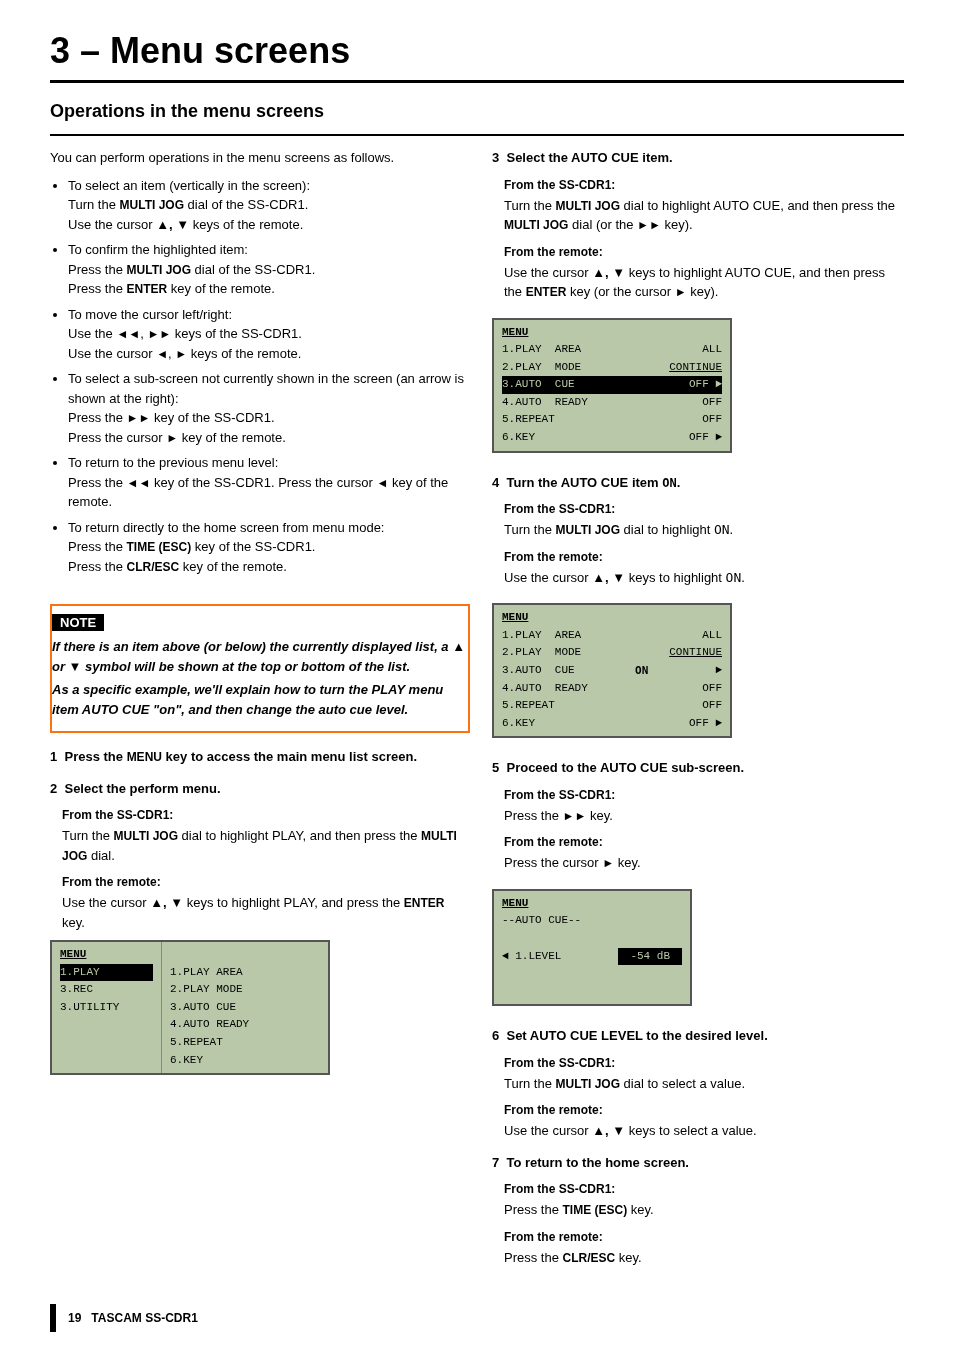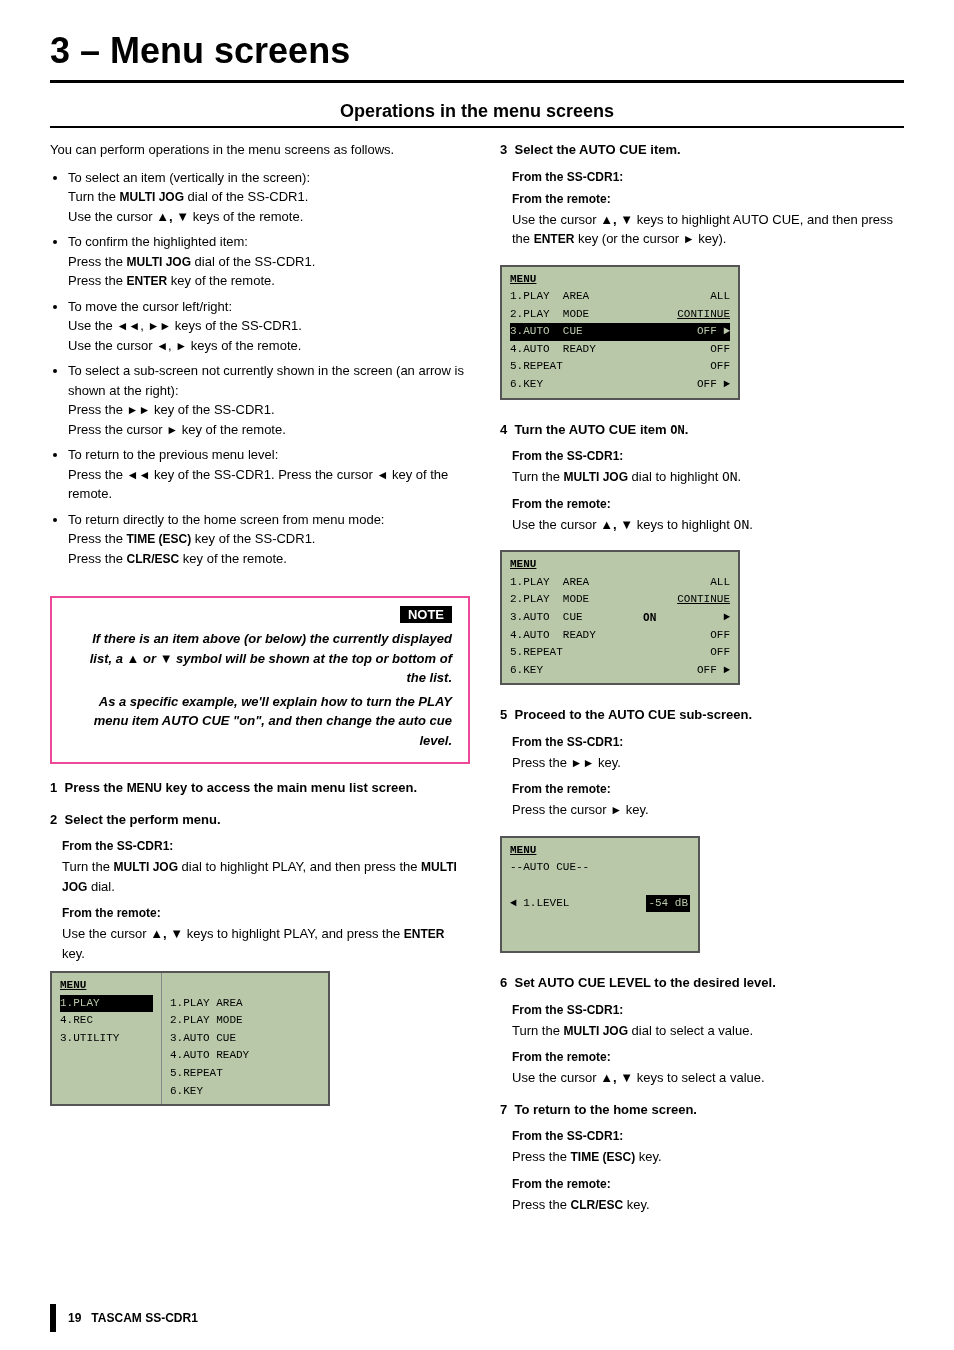--- a/index.html
+++ b/index.html
@@ -22,44 +22,42 @@
       font-size: 36px;
       font-weight: bold;
       border-bottom: 3px solid #000;
       padding-bottom: 8px;
       margin-bottom: 18px;
     }
     .section-title {
       font-size: 18px;
       font-weight: bold;
       border-bottom: 2px solid #000;
-      padding-bottom: 4px;
+      padding-bottom: 12px;
       margin-bottom: 12px;
-      text-align: center;
     }
     .two-col {
       display: flex;
-      gap: 30px;
+      gap: 22px;
     }
     .left-col {
       width: 420px;
       flex-shrink: 0;
     }
     .right-col {
       flex: 1;
     }
     p { margin-bottom: 8px; line-height: 1.5; }
     ul { list-style: disc; padding-left: 18px; margin-bottom: 28px; }
     ul li { margin-bottom: 6px; line-height: 1.5; }
     .note-box {
-      border: 2px solid #ec4899;
-      padding: 8px 16px;
+      border: 2px solid #f97316;
+      padding: 8px 0;
       margin: 14px 0;
       background: #fff;
-      text-align: right;
     }
     .note-box .note-label {
       font-weight: bold;
       font-size: 13px;
       background: #000;
       color: #fff;
       display: inline-block;
       padding: 1px 8px;
       margin-bottom: 6px;
     }
@@ -217,21 +215,21 @@
           <p class="sub-label">From the SS-CDR1:</p>
           <p>Turn the <kbd>MULTI JOG</kbd> dial to highlight PLAY, and then press the <kbd>MULTI JOG</kbd> dial.</p>
           <p class="sub-label">From the remote:</p>
           <p>Use the cursor <strong>▲, ▼</strong> keys to highlight PLAY, and press the <kbd>ENTER</kbd> key.</p>
         </div>
 
         <div class="two-panel-wrap" style="margin-top:6px; width:280px;">
           <div class="col1">
             <div style="text-decoration:underline; font-weight:bold;">MENU</div>
             <div class="highlight-row">1.PLAY</div>
-            <div>4.REC</div>
+            <div>3.REC</div>
             <div>3.UTILITY</div>
           </div>
           <div class="col2">
             <div>&nbsp;</div>
             <div>1.PLAY AREA</div>
             <div>2.PLAY MODE</div>
             <div>3.AUTO CUE</div>
             <div>4.AUTO READY</div>
             <div>5.REPEAT</div>
             <div>6.KEY</div>
@@ -239,20 +237,21 @@
         </div>
       </div>
     </div>
 
     <div class="right-col">
 
       <div class="step-block">
         <p><span class="step-num">3</span>&nbsp;&nbsp;<strong>Select the AUTO CUE item.</strong></p>
         <div class="row-indent">
           <p class="sub-label">From the SS-CDR1:</p>
+          <p>Turn the <kbd>MULTI JOG</kbd> dial to highlight AUTO CUE, and then press the <kbd>MULTI JOG</kbd> dial (or the <kbd>►►</kbd> key).</p>
           <p class="sub-label">From the remote:</p>
           <p>Use the cursor <strong>▲, ▼</strong> keys to highlight AUTO CUE, and then press the <kbd>ENTER</kbd> key (or the cursor <kbd>►</kbd> key).</p>
         </div>
 
         
         <div class="lcd-screen lcd-wide">
           <div class="lcd-row"><span class="lcd-title underline">MENU</span></div>
           <div class="lcd-row"><span>1.PLAY  AREA</span><span>ALL</span></div>
           <div class="lcd-row"><span>2.PLAY  MODE</span><span class="underline">CONTINUE</span></div>
           <div class="lcd-row highlight-row"><span>3.AUTO  CUE</span><span>OFF ►</span></div>
@@ -290,21 +289,21 @@
           <p>Press the <kbd>►►</kbd> key.</p>
           <p class="sub-label">From the remote:</p>
           <p>Press the cursor <kbd>►</kbd> key.</p>
         </div>
 
         
         <div class="lcd-screen" style="min-width:200px;">
           <div class="lcd-row"><span class="lcd-title underline">MENU</span></div>
           <div class="lcd-row"><span>--AUTO CUE--</span></div>
           <div class="lcd-row">&nbsp;</div>
-          <div class="lcd-row"><span>◄ 1.LEVEL</span><span style="background:#000; color:#b8c8a8; padding:0 2px;">-54 dB</span></div>
+          <div class="lcd-row"><span>◄ 1.LEVEL</span><span style="background:#000; color:#b8c8a8; padding:0 12px;">-54 dB</span></div>
           <div class="lcd-row">&nbsp;</div>
           <div class="lcd-row">&nbsp;</div>
         </div>
       </div>
 
       <div class="step-block">
         <p><span class="step-num">6</span>&nbsp;&nbsp;<strong>Set AUTO CUE LEVEL to the desired level.</strong></p>
         <div class="row-indent">
           <p class="sub-label">From the SS-CDR1:</p>
           <p>Turn the <kbd>MULTI JOG</kbd> dial to select a value.</p>

